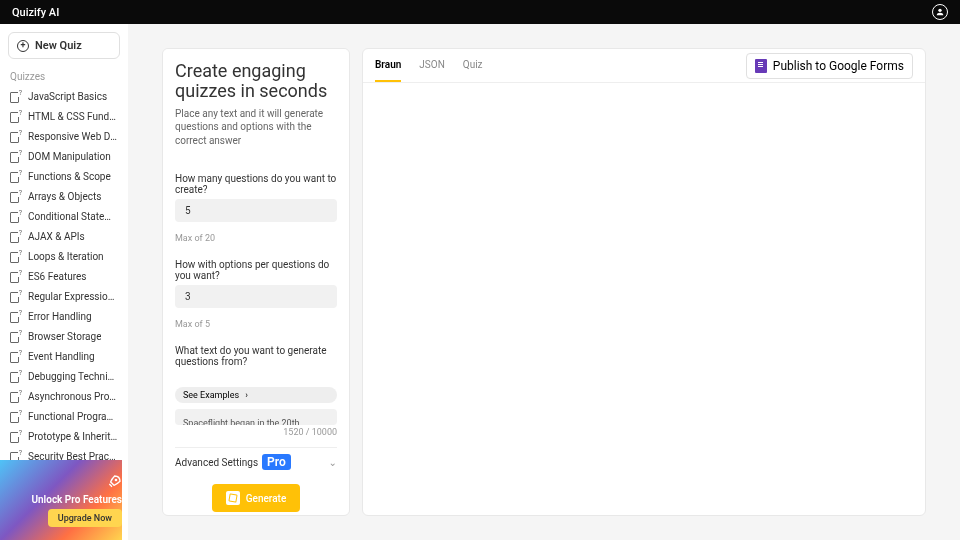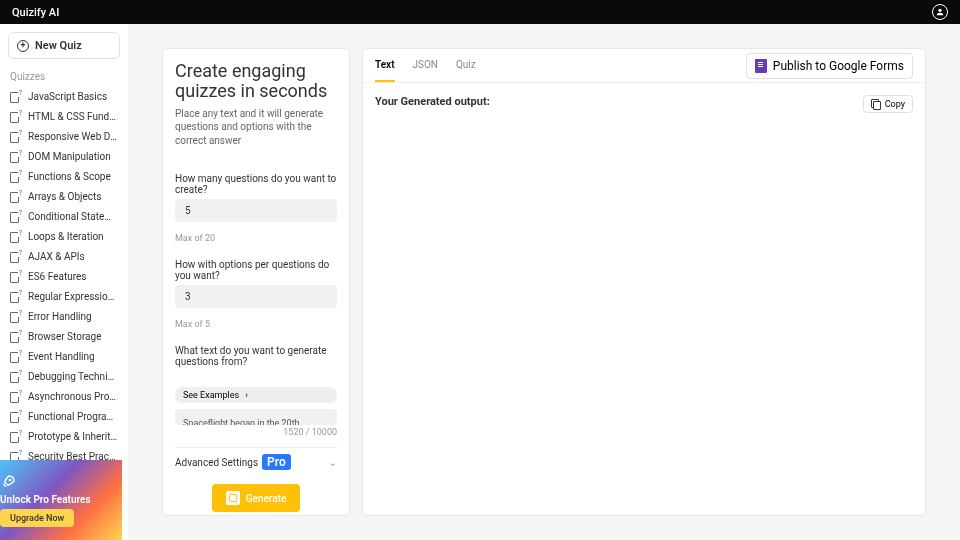--- a/index.html
+++ b/index.html
@@ -12,21 +12,21 @@
 .sidebar{width:128px;background:#fff;display:flex;flex-direction:column;position:relative}
 .new-quiz{margin:8px;padding:6px 8px;border:1px solid #e0e0e0;border-radius:6px;display:flex;align-items:center;gap:6px;font-size:11px;font-weight:600;cursor:pointer}
 .new-quiz-icon{width:12px;height:12px;border:1.2px solid #333;border-radius:50%;display:flex;align-items:center;justify-content:center;font-size:9px;line-height:1}
 .section-label{font-size:10px;color:#999;padding:4px 10px}
 .quiz-list{flex:1;overflow-y:auto}
 .quiz-item{display:flex;align-items:center;gap:6px;padding:4px 10px;font-size:10px;cursor:pointer;white-space:nowrap;overflow:hidden;text-overflow:ellipsis}
 .quiz-icon{flex-shrink:0;width:12px;height:12px;position:relative}
 .quiz-icon::before{content:"";position:absolute;left:0;top:2px;width:7px;height:9px;border:1px solid #666;border-radius:1px}
 .quiz-icon::after{content:"?";position:absolute;right:-1px;top:-1px;font-size:7px;color:#666;background:#fff;padding:0 1px}
 .quiz-label{overflow:hidden;text-overflow:ellipsis}
-.pro-box{position:absolute;bottom:0;left:0;width:122px;height:80px;background:linear-gradient(135deg,#4fc3f7 0%,#7e57c2 40%,#ff7043 70%,#ffd54f 100%);display:flex;flex-direction:column;align-items:flex-start;justify-content:center;gap:4px;color:#fff}
+.pro-box{position:absolute;bottom:0;left:0;width:122px;height:80px;background:linear-gradient(135deg,#4fc3f7 0%,#7e57c2 40%,#ff7043 70%,#ffd54f 100%);display:flex;flex-direction:column;align-items:flex-end;justify-content:center;gap:4px;color:#fff}
 .pro-box svg{width:16px;height:16px;stroke:#fff;fill:none;stroke-width:2}
 .pro-title{font-size:10px;font-weight:600}
 .pro-btn{background:#ffd54f;color:#333;border:none;padding:4px 10px;border-radius:4px;font-size:9px;font-weight:500;cursor:pointer}
 .main{flex:1;padding:24px 34px;display:flex;gap:12px;overflow:hidden}
 .left-panel{width:188px;background:#fff;border:1px solid #e8e8e8;border-radius:6px;padding:12px;display:flex;flex-direction:column;overflow-y:auto}
 .left-panel h1{font-size:18px;font-weight:400;line-height:1.1;margin-bottom:6px}
 .left-panel .sub{font-size:10px;color:#666;margin-bottom:10px;line-height:1.35}
 .field-label{font-size:10px;color:#333;margin-bottom:4px;margin-top:16px}
 .field-input{width:100%;background:#f1f1f1;border:none;border-radius:4px;padding:6px 10px;font-size:10px;color:#333}
 .hint{font-size:9px;color:#999;margin-top:11px}
@@ -101,25 +101,25 @@
         <div class="quiz-item">
           <span class="quiz-icon"></span>
           <span class="quiz-label">Arrays &amp; Objects</span>
         </div>
         <div class="quiz-item">
           <span class="quiz-icon"></span>
           <span class="quiz-label">Conditional Statements</span>
         </div>
         <div class="quiz-item">
           <span class="quiz-icon"></span>
+          <span class="quiz-label">AJAX &amp; APIs</span>
+        </div>
+        <div class="quiz-item">
+          <span class="quiz-icon"></span>
           <span class="quiz-label">Loops &amp; Iteration</span>
-        </div>
-        <div class="quiz-item">
-          <span class="quiz-icon"></span>
-          <span class="quiz-label">AJAX &amp; APIs</span>
         </div>
         <div class="quiz-item">
           <span class="quiz-icon"></span>
           <span class="quiz-label">ES6 Features</span>
         </div>
         <div class="quiz-item">
           <span class="quiz-icon"></span>
           <span class="quiz-label">Regular Expressions</span>
         </div>
         <div class="quiz-item">
@@ -196,31 +196,24 @@
 
       <button class="gen-btn">
         <span class="gen-icon"></span>
         <span>Generate</span>
       </button>
     </div>
 
     <div class="right-panel">
       <div class="tabs-row">
         <div class="tabs" id="tabs">
-            <div class="tab active">Text</div>
+            <div class="tab active">Braun</div>
             <div class="tab">JSON</div>
             <div class="tab">Quiz</div>
           </div>
         <button class="publish-btn">
           <span class="gform-icon"></span>
           <span>Publish to Google Forms</span>
         </button>
       </div>
-      <div class="output-area">
-        <div class="output-title">Your Generated output:</div>
-        <button class="copy-btn">
-          <span class="copy-icon"></span>
-          <span>Copy</span>
-        </button>
-      </div>
     </div>
   </main>
 </div>
 
 </body></html>

